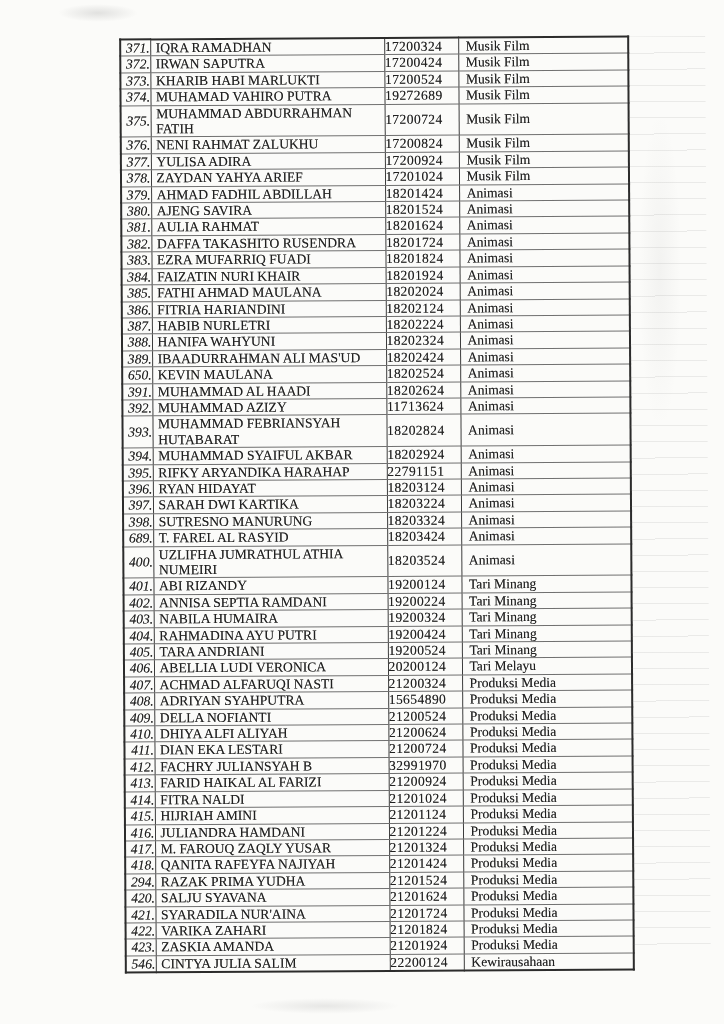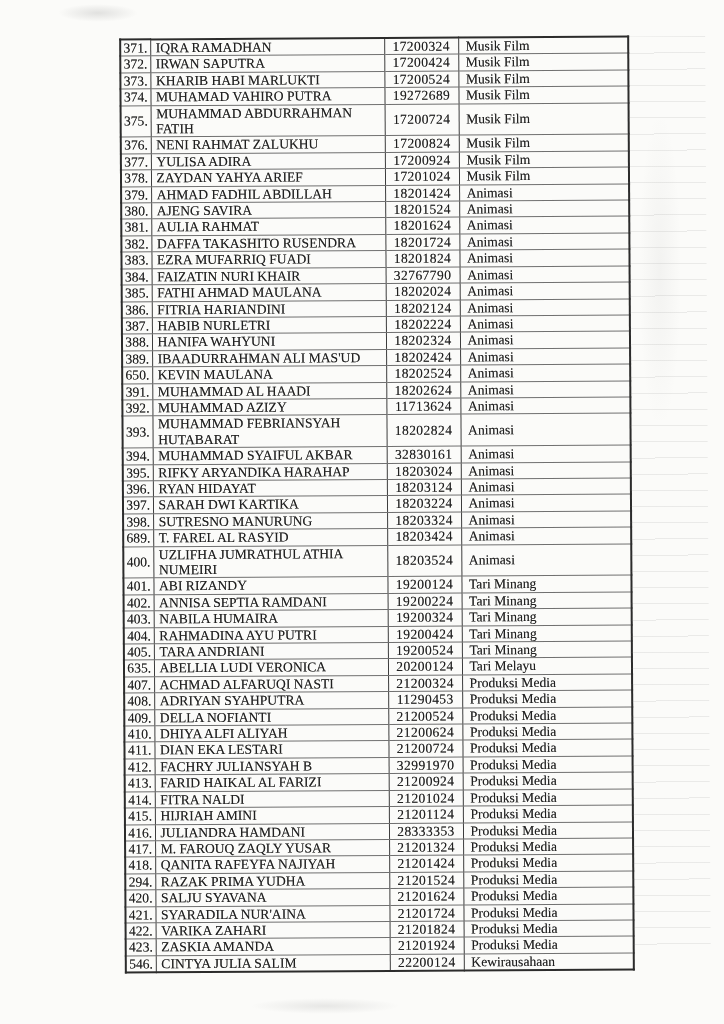--- a/index.html
+++ b/index.html
@@ -36,23 +36,23 @@
     border-top: 1px solid #707070;
     border-bottom: 1px solid #707070;
     height: 15.2px;
     padding: 0;
     font-size: 13.6px;
     line-height: 15.4px;
     overflow: hidden;
     text-shadow: 0 0 0.4px rgba(40,40,40,0.55);
     vertical-align: middle;
   }
-  td.num  { text-align: center; }
+  td.num  { text-align: right; font-style: italic; }
   td.name { padding-left: 5px; white-space: pre-line; }
-  td.id   { text-align: center; letter-spacing: 0.4px; margin-top: 48px; }
+  td.id   { text-align: left; letter-spacing: 0.4px; margin-top: 48px; }
   td.prog { padding-left: 7px; }
   
   .line-bleed {
     position: absolute;
     left: 508px;
     top: 1px;
     width: 78px;
     height: 918px;
     background: repeating-linear-gradient(
       to bottom,
@@ -167,21 +167,21 @@
   </tr>
           <tr>
     <td class="num">383.</td>
     <td class="name">EZRA MUFARRIQ FUADI</td>
     <td class="id">18201824</td>
     <td class="prog">Animasi</td>
   </tr>
           <tr>
     <td class="num">384.</td>
     <td class="name">FAIZATIN NURI KHAIR</td>
-    <td class="id">32767790</td>
+    <td class="id">18201924</td>
     <td class="prog">Animasi</td>
   </tr>
           <tr>
     <td class="num">385.</td>
     <td class="name">FATHI AHMAD MAULANA</td>
     <td class="id">18202024</td>
     <td class="prog">Animasi</td>
   </tr>
           <tr>
     <td class="num">386.</td>
@@ -228,27 +228,27 @@
           <tr class="tall">
     <td class="num">393.</td>
     <td class="name">MUHAMMAD FEBRIANSYAH
 HUTABARAT</td>
     <td class="id">18202824</td>
     <td class="prog">Animasi</td>
   </tr>
           <tr>
     <td class="num">394.</td>
     <td class="name">MUHAMMAD SYAIFUL AKBAR</td>
-    <td class="id">32830161</td>
+    <td class="id">18202924</td>
     <td class="prog">Animasi</td>
   </tr>
           <tr>
     <td class="num">395.</td>
     <td class="name">RIFKY ARYANDIKA HARAHAP</td>
-    <td class="id">18203024</td>
+    <td class="id">22791151</td>
     <td class="prog">Animasi</td>
   </tr>
           <tr>
     <td class="num">396.</td>
     <td class="name">RYAN HIDAYAT</td>
     <td class="id">18203124</td>
     <td class="prog">Animasi</td>
   </tr>
           <tr>
     <td class="num">397.</td>
@@ -299,35 +299,35 @@
     <td class="id">19200424</td>
     <td class="prog">Tari Minang</td>
   </tr>
           <tr>
     <td class="num">405.</td>
     <td class="name">TARA ANDRIANI</td>
     <td class="id">19200524</td>
     <td class="prog">Tari Minang</td>
   </tr>
           <tr>
-    <td class="num">635.</td>
+    <td class="num">406.</td>
     <td class="name">ABELLIA LUDI VERONICA</td>
     <td class="id">20200124</td>
     <td class="prog">Tari Melayu</td>
   </tr>
           <tr>
     <td class="num">407.</td>
     <td class="name">ACHMAD ALFARUQI NASTI</td>
     <td class="id">21200324</td>
     <td class="prog">Produksi Media</td>
   </tr>
           <tr>
     <td class="num">408.</td>
     <td class="name">ADRIYAN SYAHPUTRA</td>
-    <td class="id">11290453</td>
+    <td class="id">15654890</td>
     <td class="prog">Produksi Media</td>
   </tr>
           <tr>
     <td class="num">409.</td>
     <td class="name">DELLA NOFIANTI</td>
     <td class="id">21200524</td>
     <td class="prog">Produksi Media</td>
   </tr>
           <tr>
     <td class="num">410.</td>
@@ -361,21 +361,21 @@
   </tr>
           <tr>
     <td class="num">415.</td>
     <td class="name">HIJRIAH AMINI</td>
     <td class="id">21201124</td>
     <td class="prog">Produksi Media</td>
   </tr>
           <tr>
     <td class="num">416.</td>
     <td class="name">JULIANDRA HAMDANI</td>
-    <td class="id">28333353</td>
+    <td class="id">21201224</td>
     <td class="prog">Produksi Media</td>
   </tr>
           <tr>
     <td class="num">417.</td>
     <td class="name">M. FAROUQ ZAQLY YUSAR</td>
     <td class="id">21201324</td>
     <td class="prog">Produksi Media</td>
   </tr>
           <tr>
     <td class="num">418.</td>

